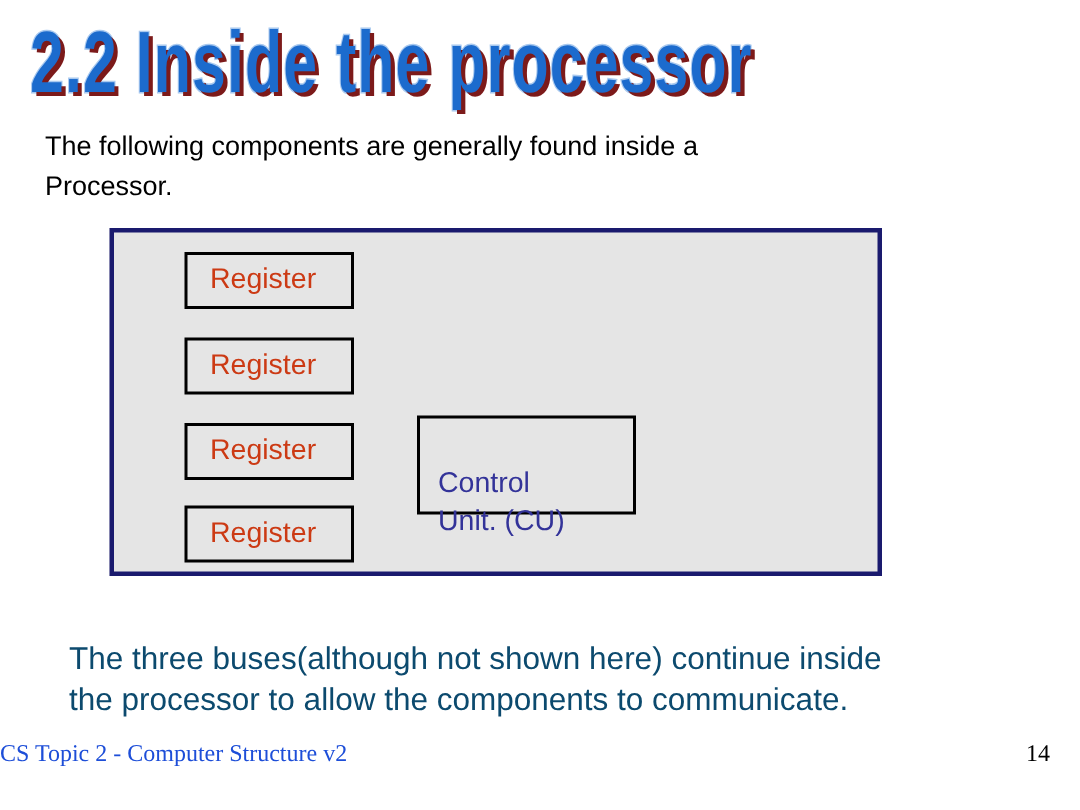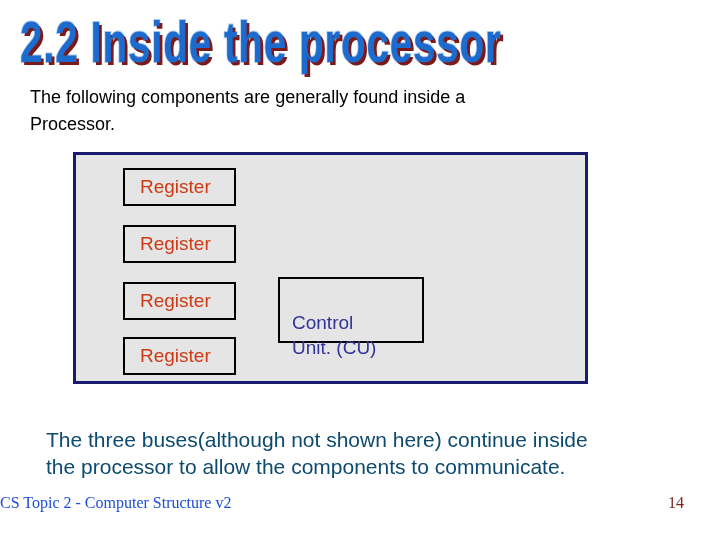--- a/index.html
+++ b/index.html
@@ -99,25 +99,25 @@
     left: 0;
     right: 0;
     top: 494px;
     text-align: left;
     font-family: Liberation Serif, serif;
     font-size: 16px;
     color: #1d4ed8;
   }
   .page-num {
     position: absolute;
-    right: 72px;
+    right: 56px;
     top: 494px;
     font-family: "Liberation Serif", serif;
     font-size: 16px;
-    color: #7f1d1d;
+    color: #000000;
   }
 </style>
 </head>
 <body>
 
 <div class="slide">
 
   <h1 class="title">2.2 Inside the processor</h1>
 
   <p class="intro">The following components are generally found inside a

